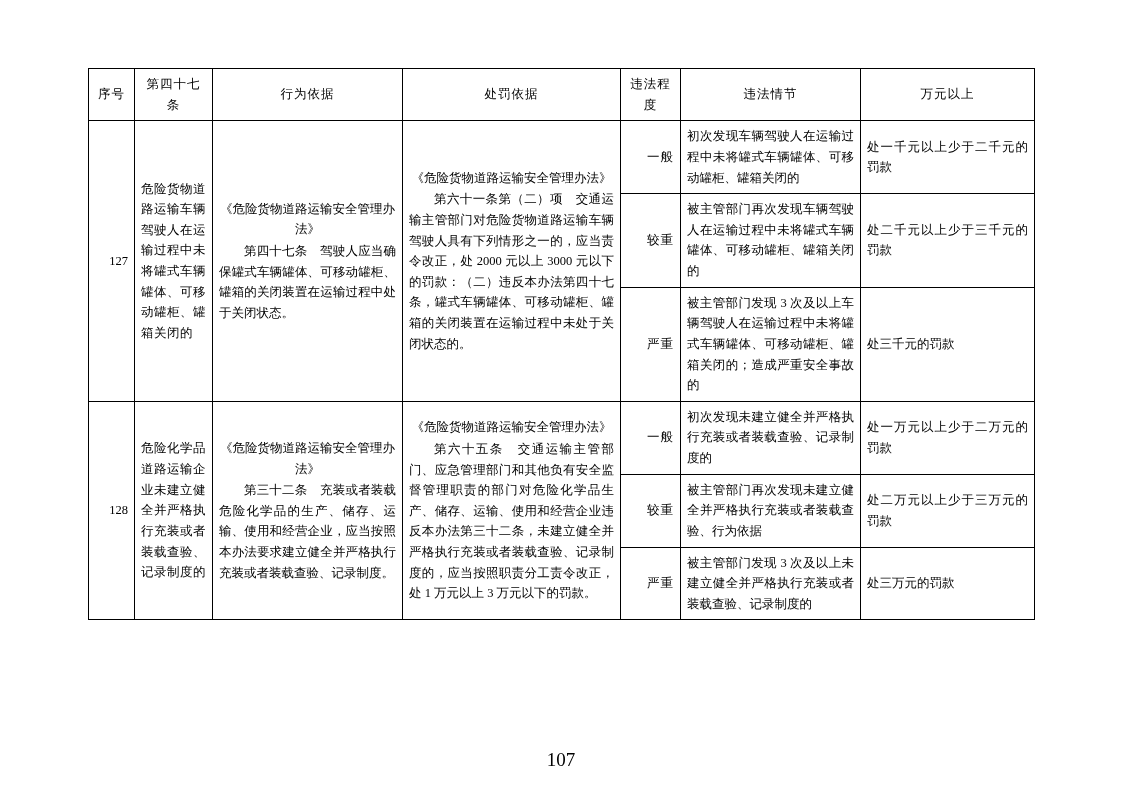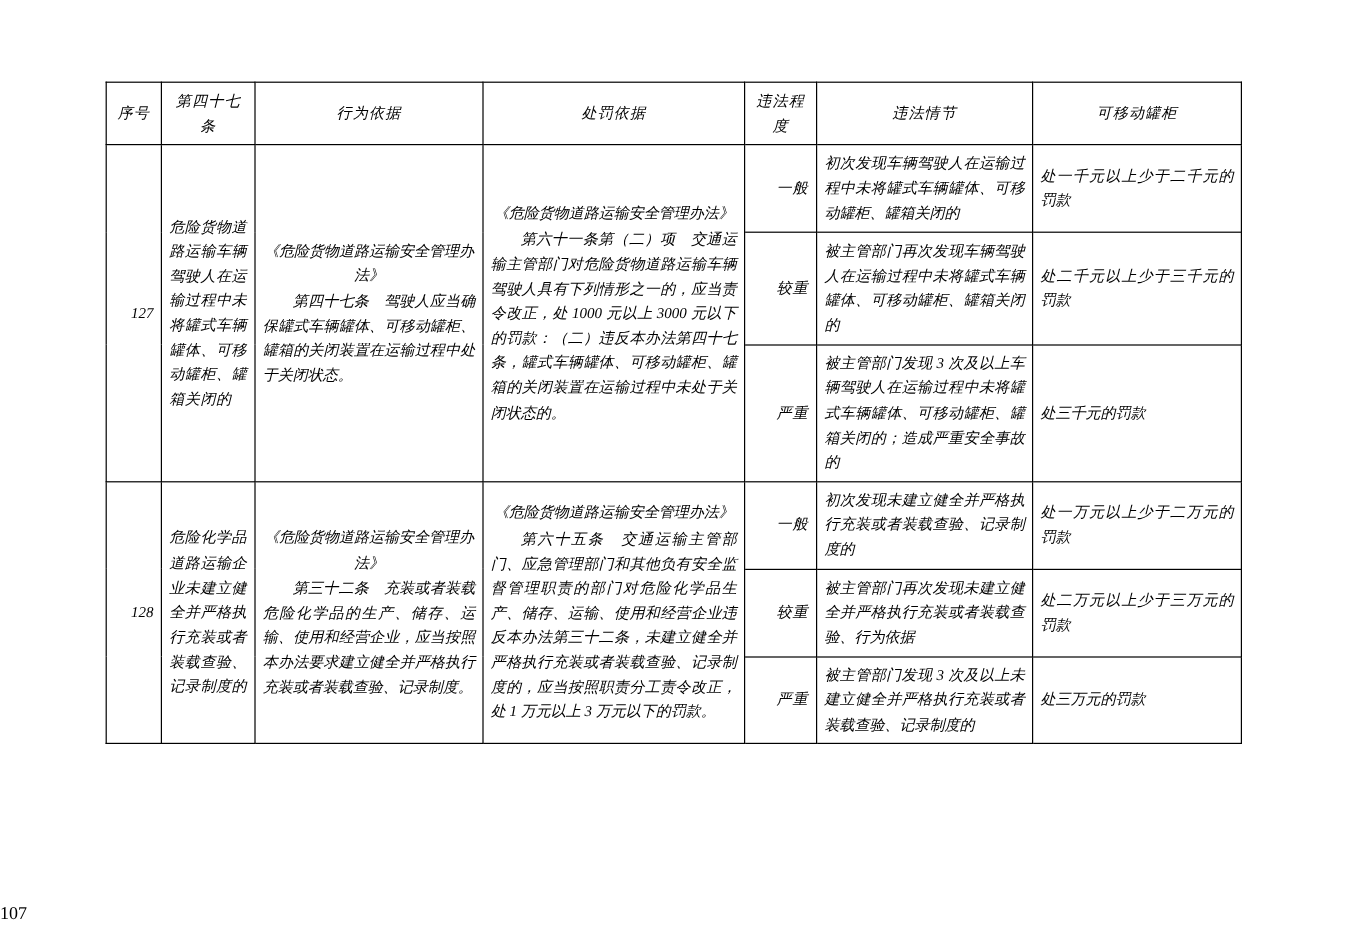--- a/index.html
+++ b/index.html
@@ -19,21 +19,20 @@
     width: 1122px;
     height: 793px;
     box-sizing: border-box;
     padding: 68px 88px 0 88px;
     position: relative;
   }
   table.reg-table {
     border-collapse: collapse;
     width: 946px;
     table-layout: fixed;
-    font-style: italic;
   }
   table.reg-table td, table.reg-table th {
     border: 1px solid #000000;
     vertical-align: middle;
     padding: 5px 6px;
     font-size: 12.5px;
     line-height: 1.65;
     font-weight: normal;
   }
   
@@ -97,21 +96,22 @@
     text-justify: inter-ideograph;
     line-height: 1.8;
     padding-left: 8px;
     padding-right: 8px;
   }
   .page-number {
     position: absolute;
     left: 0;
     right: 0;
     bottom: 22px;
-    font-size: 15px;
+    text-align: center;
+    font-size: 19px;
     font-family: "Liberation Serif", serif;
   }
 </style>
 </head>
 <body>
 
 <div class="page">
 
   <table class="reg-table">
     <colgroup>
@@ -124,35 +124,35 @@
       <col class="c-standard">
     </colgroup>
     <thead>
       <tr>
         <td>序号</td>
         <td>第四十七条</td>
         <td>行为依据</td>
         <td>处罚依据</td>
         <td>违法程度</td>
         <td>违法情节</td>
-        <td>可移动罐柜</td>
+        <td>万元以上</td>
       </tr>
     </thead>
     <tbody>
 
       <tr>
         <td class="seq-cell" rowspan="3">127</td>
         <td class="act-cell" rowspan="3">危险货物道路运输车辆驾驶人在运输过程中未将罐式车辆罐体、可移动罐柜、罐箱关闭的</td>
         <td class="basis-cell" rowspan="3">
           <span class="basis-title">《危险货物道路运输安全管理办法》</span>
           <span class="para">第四十七条　驾驶人应当确保罐式车辆罐体、可移动罐柜、罐箱的关闭装置在运输过程中处于关闭状态。</span>
         </td>
         <td class="punish-cell" rowspan="3">
           <span class="punish-title">《危险货物道路运输安全管理办法》</span>
-          <span class="para">第六十一条第（二）项　交通运输主管部门对危险货物道路运输车辆驾驶人具有下列情形之一的，应当责令改正，处 1000 元以上 3000 元以下的罚款：（二）违反本办法第四十七条，罐式车辆罐体、可移动罐柜、罐箱的关闭装置在运输过程中未处于关闭状态的。</span>
+          <span class="para">第六十一条第（二）项　交通运输主管部门对危险货物道路运输车辆驾驶人具有下列情形之一的，应当责令改正，处 2000 元以上 3000 元以下的罚款：（二）违反本办法第四十七条，罐式车辆罐体、可移动罐柜、罐箱的关闭装置在运输过程中未处于关闭状态的。</span>
         </td>
         <td class="degree-cell">一般</td>
         <td class="circum-cell">初次发现车辆驾驶人在运输过程中未将罐式车辆罐体、可移动罐柜、罐箱关闭的</td>
         <td class="standard-cell">处一千元以上少于二千元的罚款</td>
       </tr>
       <tr>
         <td class="degree-cell">较重</td>
         <td class="circum-cell">被主管部门再次发现车辆驾驶人在运输过程中未将罐式车辆罐体、可移动罐柜、罐箱关闭的</td>
         <td class="standard-cell">处二千元以上少于三千元的罚款</td>
       </tr>

